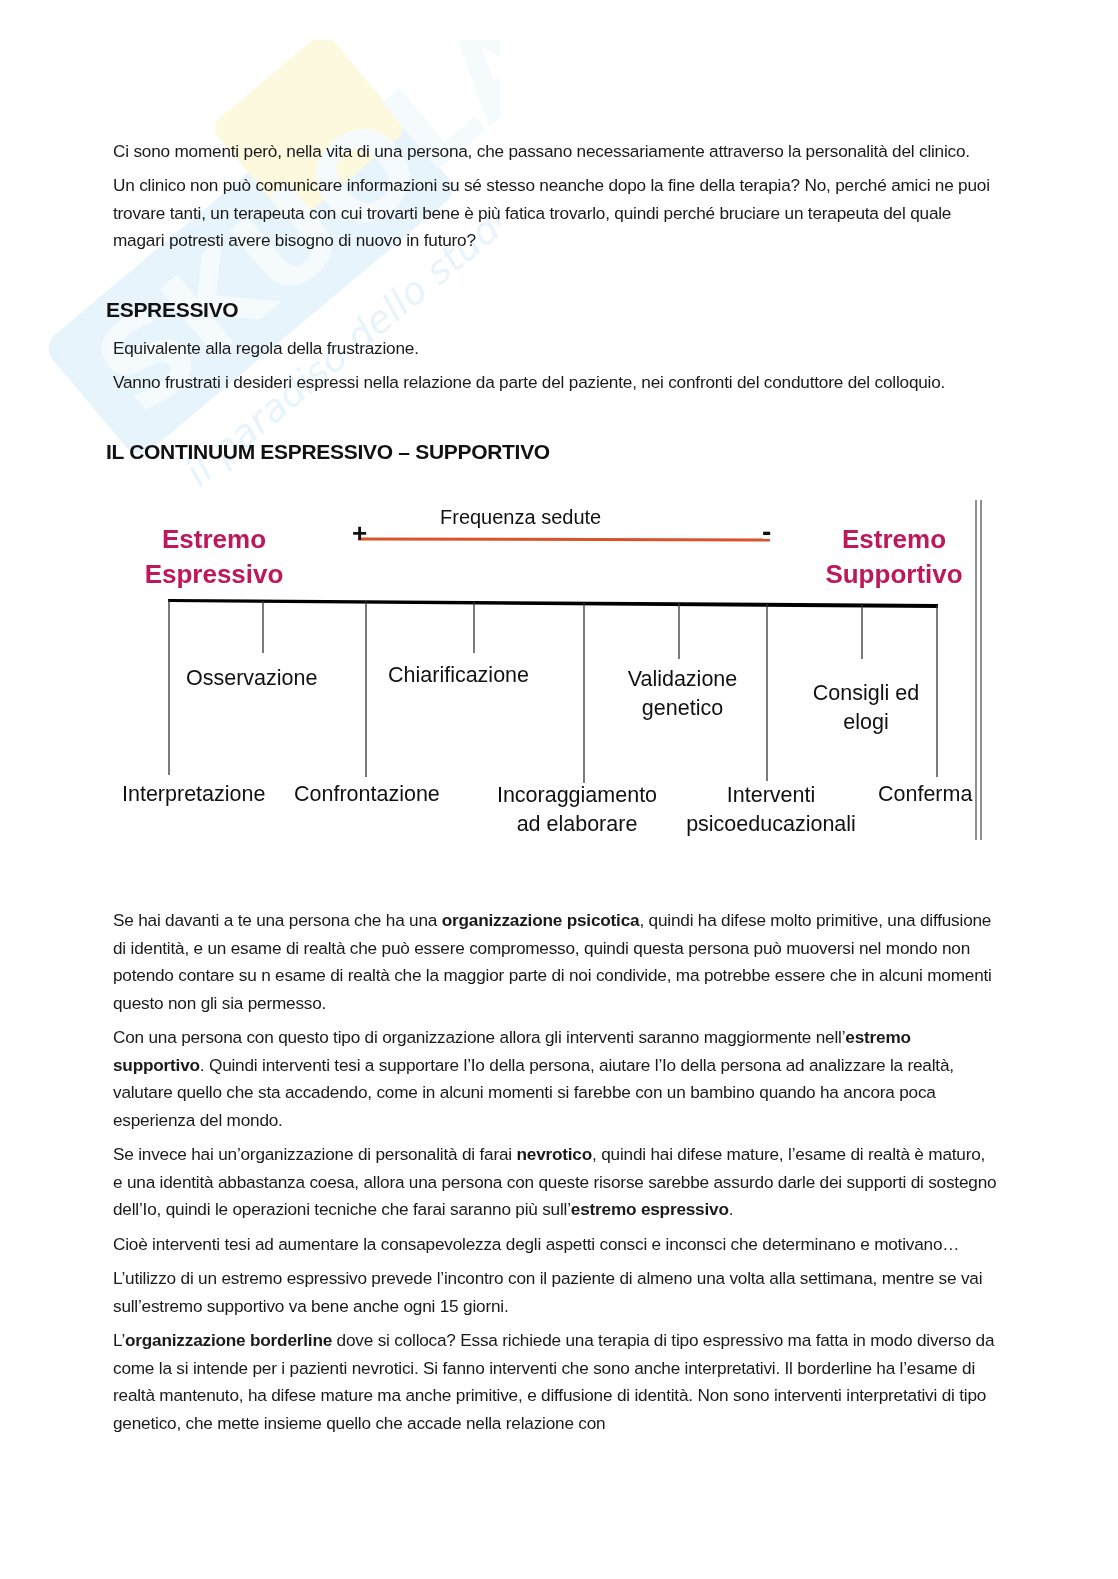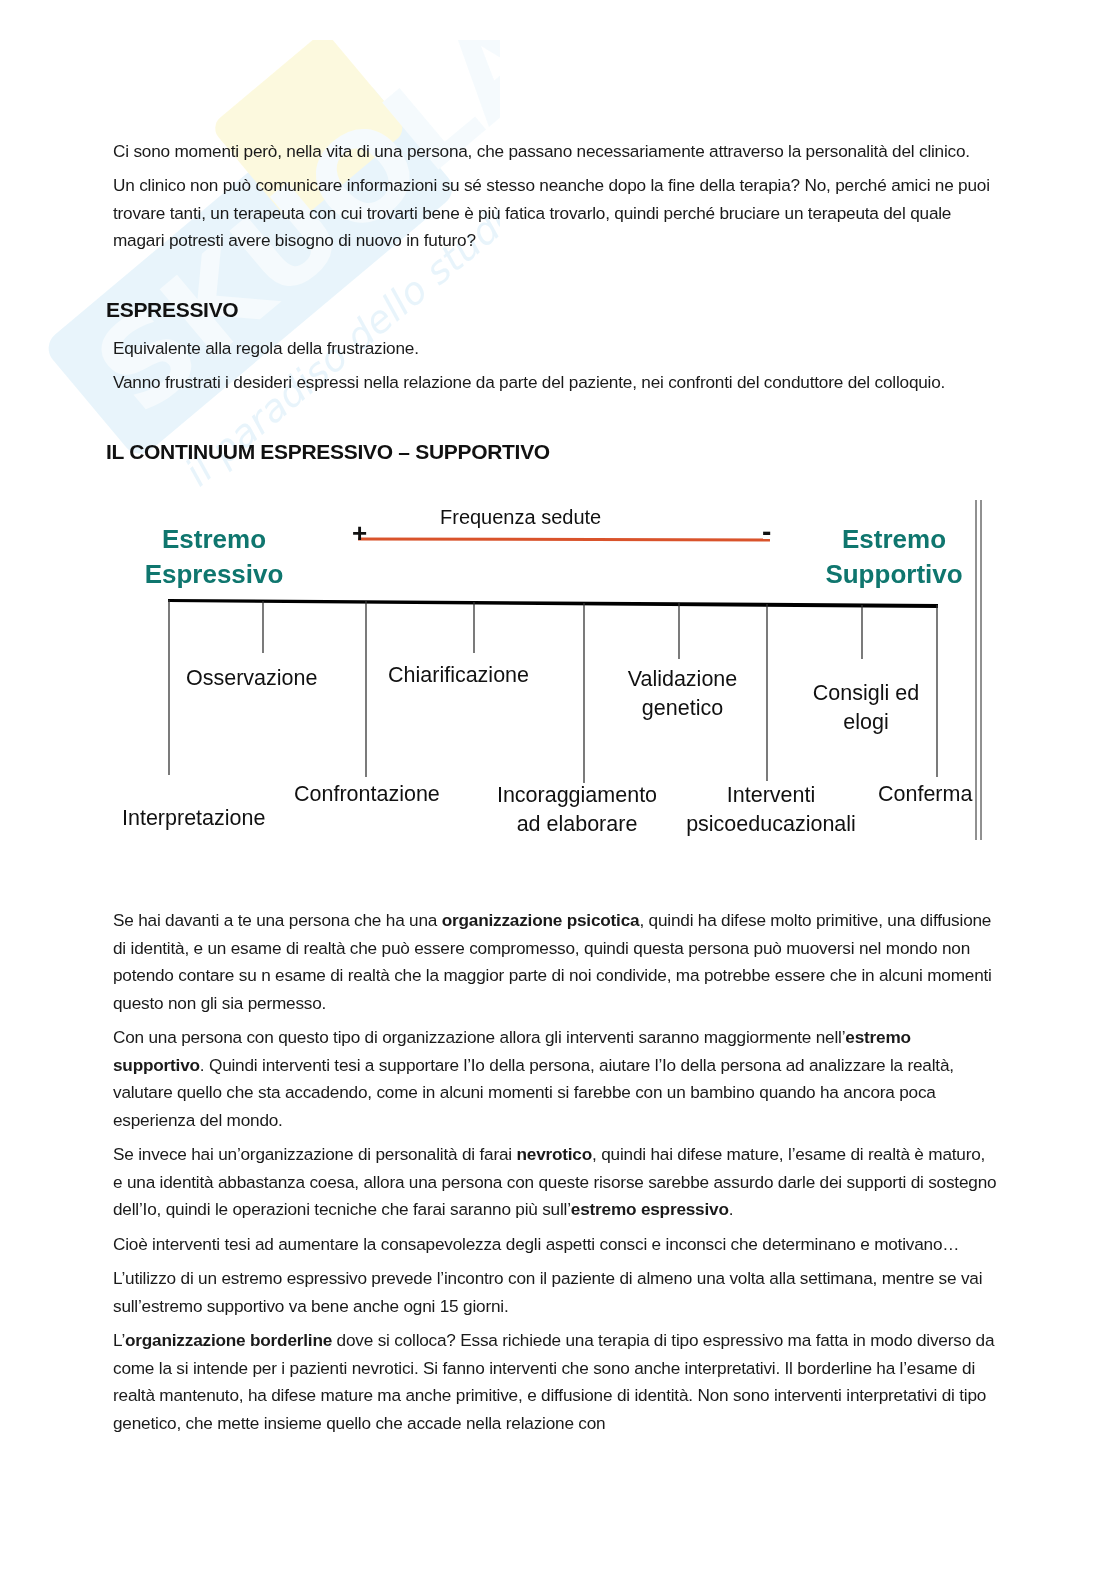--- a/index.html
+++ b/index.html
@@ -9,21 +9,21 @@
                  pointer-events: none; opacity: 0.55; }
     .text { position: absolute; left: 106px; width: 900px;
             font-family: "Liberation Sans", sans-serif; font-size: 17.2px; line-height: 27.3px;
             color: #1a1a1a; letter-spacing: -0.2px; }
     .text p { margin: 7px; }
     .heading { position: absolute; left: 106px; font-family: "Liberation Sans", sans-serif;
                font-weight: bold; font-size: 21px; color: #111; letter-spacing: -0.3px; }
     .diagram { position: absolute; left: 110px; top: 495px; width: 890px; height: 350px; }
     .dlabel { position: absolute; font-family: "Liberation Sans", sans-serif; font-size: 21.5px;
               color: #111; text-align: center; line-height: 29px; white-space: nowrap; }
-    .red { color: #0f766e; font-weight: bold; font-size: 26px; line-height: 35px; }
+    .red { color: #be185d; font-weight: bold; font-size: 26px; line-height: 35px; }
     b { font-weight: bold; }
   </style>
 </head>
 <body>
 
 <svg class="watermark" viewBox="0 0 480 480">
   <g transform="rotate(-40 240 240)">
     <rect x="30" y="150" width="420" height="150" rx="18" fill="#d6ecf8"></rect>
     <rect x="300" y="90" width="150" height="130" rx="14" fill="#fbf5c4"></rect>
     <text x="60" y="270" font-family="DejaVu Sans, sans-serif" font-weight="bold" font-size="120" fill="#eef7fc">SKUOLA.net</text>
@@ -83,21 +83,21 @@
   <div class="dlabel" style="left:278px;top:166px;">Chiarificazione</div>
   <div class="dlabel" style="left:500px;top:170px;width:145px;">
     <div>Validazione</div>
     <div>genetico</div>
   </div>
   <div class="dlabel" style="left:686px;top:184px;width:140px;">
     <div>Consigli ed</div>
     <div>elogi</div>
   </div>
 
-  <div class="dlabel" style="left:12px;top:285px;margin-top:24px;">Interpretazione</div>
+  <div class="dlabel" style="left:12px;top:285px;">Interpretazione</div>
   <div class="dlabel" style="left:184px;top:285px;">Confrontazione</div>
   <div class="dlabel" style="left:372px;top:286px;width:190px;">
     <div>Incoraggiamento</div>
     <div>ad elaborare</div>
   </div>
   <div class="dlabel" style="left:562px;top:286px;width:198px;">
     <div>Interventi</div>
     <div>psicoeducazionali</div>
   </div>
   <div class="dlabel" style="left:768px;top:285px;">Conferma</div>

